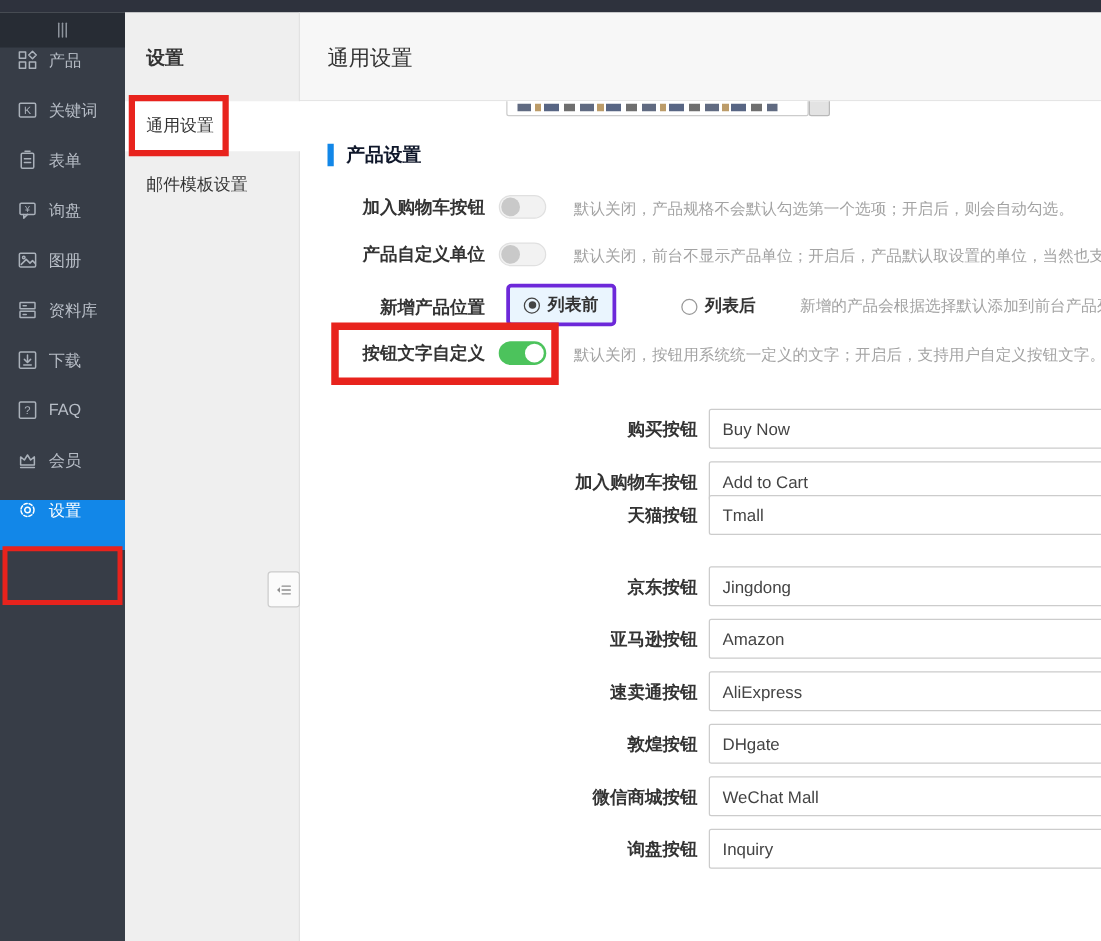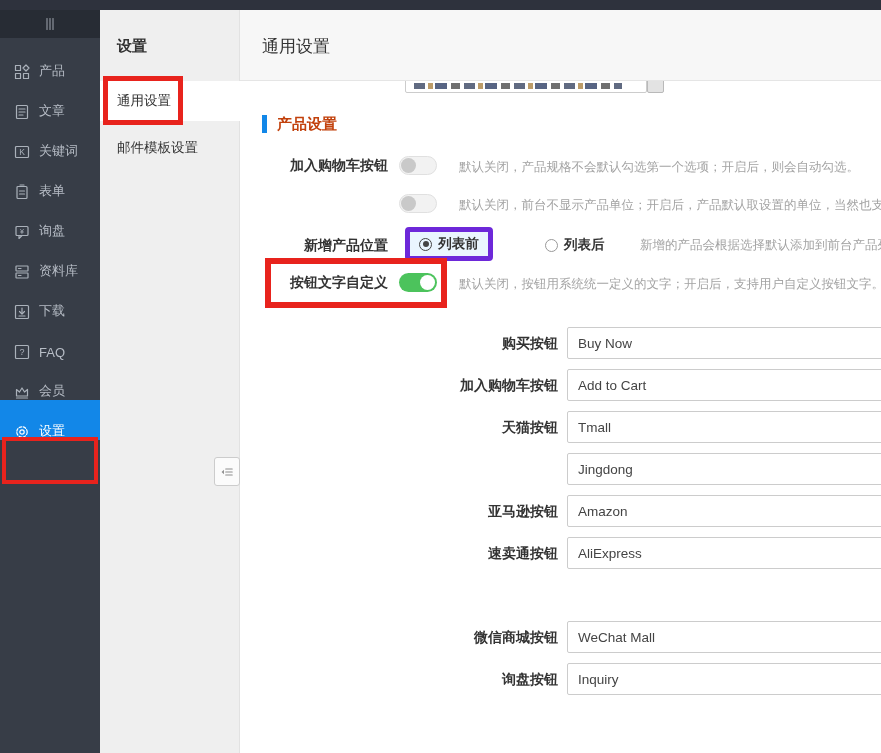--- a/index.html
+++ b/index.html
@@ -8,21 +8,21 @@
   .page { position:relative; width:881px; height:753px; overflow:hidden; }
 
   
   .topbar { position:absolute; left:0; top:0; width:881px; height:10px; background:#2e323d; }
 
   
   .sidebar { position:absolute; left:0; top:10px; width:100px; height:743px; background:#373d47; }
   .sidebar-header { position:absolute; left:0; top:0; width:100px; height:28px; background:#272c34;
     display:flex; align-items:center; justify-content:center; }
   .nav { position:absolute; left:0; top:30px; width:100px; }
-  .nav-item { height:40px; display:flex; align-items:flex-end; padding-left:14px;
+  .nav-item { height:40px; display:flex; align-items:flex-start; padding-left:14px;
     color:#b7bdc6; font-size:13px; cursor:pointer; }
   .nav-item .ic { width:16px; height:16px; margin-right:9px; flex:0 0 16px; color:#aab1ba; }
   .nav-item.active { background:#1287e8; color:#fff; }
   .nav-item.active .ic { color:#fff; }
   svg.li { width:16px; height:16px; fill:none; stroke:currentColor; stroke-width:1.2;
     stroke-linecap:round; stroke-linejoin:round; }
   svg.li text { stroke:none; fill:currentColor; font-family:"Liberation Sans",sans-serif; }
 
   
   .panel2 { position:absolute; left:100px; top:10px; width:140px; height:743px;
@@ -50,38 +50,38 @@
     background:#fff; border:1px solid #ccc; border-radius:2px; overflow:hidden; }
   .clipped-smudge { position:absolute; left:8px; top:21px; width:208px; height:6px;
     background:repeating-linear-gradient(90deg,#44506b 0 11px,#fff 11px 14px,#b08a4e 14px 19px,
       #fff 19px 21px,#3a4a6e 21px 33px,#fff 33px 37px,#555 37px 46px,#fff 46px 50px); opacity:.85; }
   .clipped-btn { position:absolute; left:407px; top:-20px; width:17px; height:32px;
     background:#e3e3e3; border:1px solid #b9b9b9; border-radius:2px; cursor:pointer; }
 
   
   .section { position:absolute; left:22px; top:33px; height:20px; display:flex; align-items:center; }
   .section .bar { width:5px; height:18px; background:#1287e8; margin-right:10px; }
-  .section .txt { font-size:15px; font-weight:bold; color:#c2410c; }
+  .section .txt { font-size:15px; font-weight:bold; color:#0f172a; }
 
   .row-label { position:absolute; left:0; width:148px; text-align:right; font-size:14px;
     font-weight:600; color:#333; white-space:nowrap; }
   .hint { position:absolute; left:219px; font-size:12.5px; color:#a3a3a3; white-space:nowrap; }
 
   
   .toggle { position:absolute; left:159px; width:38px; height:19px; border-radius:10px; cursor:pointer; }
   .toggle.off { background:#f2f2f2; border:1px solid #e0e0e0; }
   .toggle.off .knob { position:absolute; left:1px; top:1px; width:15px; height:15px;
     border-radius:50%; background:#c9c9c9; }
   .toggle.on { background:#4cc35c; }
   .toggle.on .knob { position:absolute; right:2px; top:2px; width:15px; height:15px;
     border-radius:50%; background:#fff; }
 
   
   .radio-box { position:absolute; left:165px; top:146px; width:88px; height:34px;
-    background:#eaf5fe; border:5px solid #6d28d9; border-radius:4px; display:flex;
+    background:#eaf5fe; border:3px solid #6d28d9; border-radius:4px; display:flex;
     align-items:center; justify-content:center; cursor:pointer; }
   .radio-glyph { display:inline-block; width:13px; height:13px; border-radius:50%;
     border:1.5px solid #444; position:relative; margin-right:6px; vertical-align:-2px; }
   .radio-glyph.sel::after { content:""; position:absolute; left:2.5px; top:2.5px;
     width:6px; height:6px; border-radius:50%; background:#444; }
   .radio-glyph.unsel { border-color:#999; }
   .radio-txt { font-size:13.5px; color:#333; font-weight:600; }
   .radio-plain { position:absolute; left:305px; top:155px; display:flex; align-items:center; cursor:pointer; }
 
   
@@ -118,29 +118,20 @@
       <div class="nav-item">
         <span class="ic"><svg class="li" viewBox="0 0 16 16">
           <rect x="1.5" y="1.5" width="5" height="5"></rect>
               <rect x="1.5" y="9.5" width="5" height="5"></rect>
           <rect x="9.5" y="9.5" width="5" height="5"></rect>
               <polygon points="12,1 15,4 12,7 9,4"></polygon>
             </svg></span>
         <span>产品</span>
       </div>
 
-      <div class="nav-item">
-        <span class="ic"><svg class="li" viewBox="0 0 16 16">
-          <rect x="2.5" y="1.5" width="11" height="13" rx="1"></rect>
-              <line x1="5" y1="5" x2="11" y2="5"></line>
-          <line x1="5" y1="8" x2="11" y2="8"></line>
-              <line x1="5" y1="11" x2="9" y2="11"></line>
-            </svg></span>
-        <span>文章</span>
-      </div>
 
       <div class="nav-item">
         <span class="ic"><svg class="li" viewBox="0 0 16 16">
           <rect x="1.5" y="2.5" width="13" height="11" rx="1"></rect>
           <text x="8" y="11" font-size="8.5" text-anchor="middle">K</text>
             </svg></span>
         <span>关键词</span>
       </div>
 
       <div class="nav-item">
@@ -155,20 +146,28 @@
 
       <div class="nav-item">
         <span class="ic"><svg class="li" viewBox="0 0 16 16">
           <rect x="2" y="2.5" width="12" height="9" rx="1"></rect>
               <polyline points="5,11.5 5,14.5 8,11.5"></polyline>
           <text x="8" y="9.5" font-size="7" text-anchor="middle">¥</text>
             </svg></span>
         <span>询盘</span>
       </div>
 
+      <div class="nav-item">
+        <span class="ic"><svg class="li" viewBox="0 0 16 16">
+          <rect x="1.5" y="2.5" width="13" height="11" rx="1"></rect>
+              <circle cx="5" cy="6" r="1"></circle>
+          <polyline points="3,11.5 7,7.5 10,10.5 12,8.5 14,10.5"></polyline>
+            </svg></span>
+        <span>图册</span>
+      </div>
 
       <div class="nav-item">
         <span class="ic"><svg class="li" viewBox="0 0 16 16">
           <rect x="2" y="2" width="12" height="5" rx="0.5"></rect>
               <rect x="2" y="9" width="12" height="5" rx="0.5"></rect>
           <line x1="4.5" y1="4.5" x2="7" y2="4.5"></line>
               <line x1="4.5" y1="11.5" x2="7" y2="11.5"></line>
             </svg></span>
         <span>资料库</span>
       </div>
@@ -242,20 +241,21 @@
       <div class="bar"></div>
       <div class="txt">产品设置</div>
     </div>
 
     <div class="row-label" style="top:76px">加入购物车按钮</div>
     <div class="toggle off" style="top:75px">
       <div class="knob"></div>
     </div>
     <div class="hint" style="top:78px">默认关闭，产品规格不会默认勾选第一个选项；开启后，则会自动勾选。</div>
 
+    <div class="row-label" style="top:114px">产品自定义单位</div>
     <div class="toggle off" style="top:113px">
       <div class="knob"></div>
     </div>
     <div class="hint" style="top:116px">默认关闭，前台不显示产品单位；开启后，产品默认取设置的单位，当然也支持</div>
 
     <div class="row-label" style="top:156px">新增产品位置</div>
     <div class="radio-box">
       <span class="radio-glyph sel"></span>
       <span class="radio-txt">列表前</span>
     </div>
@@ -274,35 +274,40 @@
     <div class="anno anno-row"></div>
 
     <div class="form-row" style="top:246px">
       <div class="form-label">购买按钮</div>
       <input class="form-input" value="Buy Now" style="">
     </div>
     <div class="form-row" style="top:288px">
       <div class="form-label">加入购物车按钮</div>
       <input class="form-input" value="Add to Cart" style="">
     </div>
-    <div class="form-row" style="top:330px">
+    <div class="form-row" style="top:315px">
       <div class="form-label">天猫按钮</div>
       <input class="form-input" value="Tmall" style="">
     </div>
     <div class="form-row" style="top:372px">
+      <div class="form-label">京东按钮</div>
       <input class="form-input" value="Jingdong" style="">
     </div>
     <div class="form-row" style="top:456px">
       <div class="form-label">速卖通按钮</div>
       <input class="form-input" value="AliExpress" style="">
     </div>
     <div class="form-row" style="top:414px">
       <div class="form-label">亚马逊按钮</div>
       <input class="form-input" value="Amazon" style="">
     </div>
+    <div class="form-row" style="top:498px">
+      <div class="form-label">敦煌按钮</div>
+      <input class="form-input" value="DHgate" style="">
+    </div>
     <div class="form-row" style="top:540px">
       <div class="form-label">微信商城按钮</div>
       <input class="form-input" value="WeChat Mall" style="">
     </div>
     <div class="form-row" style="top:582px">
       <div class="form-label">询盘按钮</div>
       <input class="form-input" value="Inquiry" style="">
     </div>
 
   </div>

